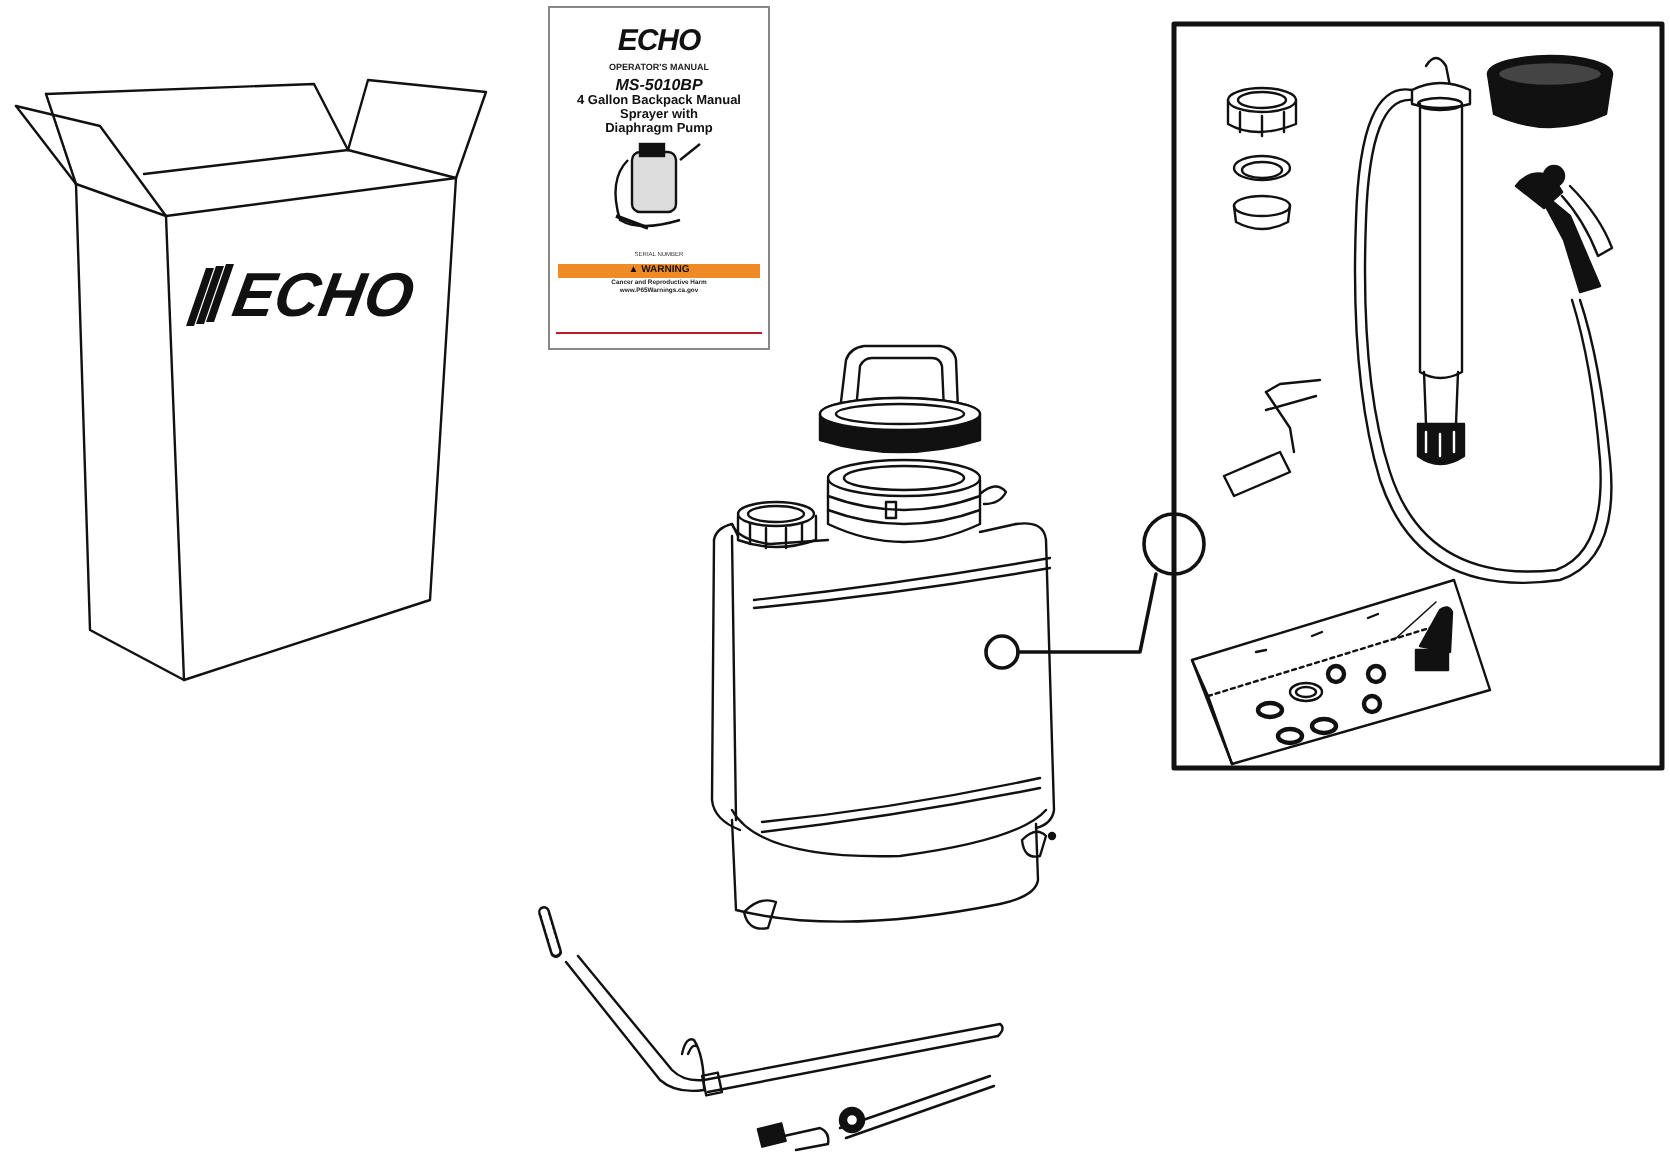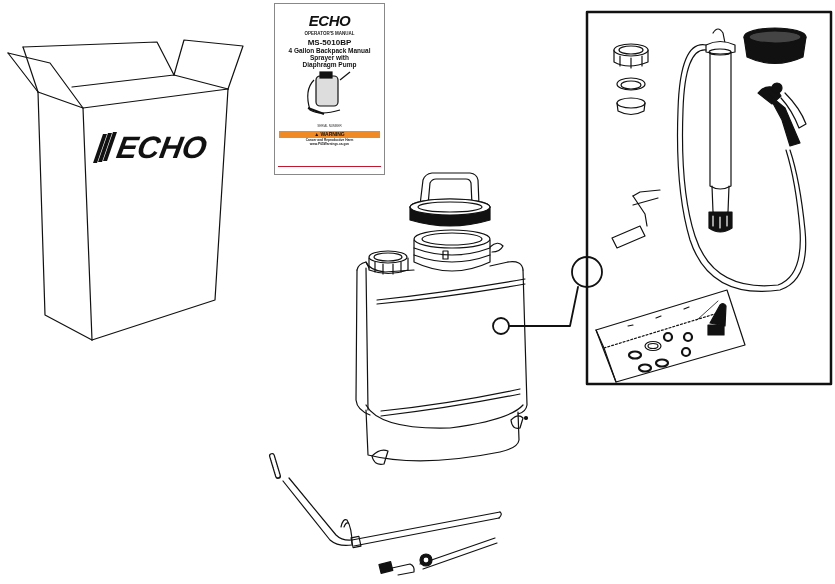--- a/index.html
+++ b/index.html
@@ -1,21 +1,21 @@
 <!DOCTYPE html>
 <html><head>
 <meta charset="utf-8">
 <style>
   html,body{margin:0;padding:0;background:#fff;}
   body{width:835px;height:584px;position:relative;overflow:hidden;font-family:"Liberation Sans",sans-serif;}
   svg.stage{position:absolute;left:0;top:0;}
   .manual{position:absolute;left:274px;top:3px;width:111px;height:172px;border:1px solid #888;background:#fff;box-sizing:border-box;text-align:center;}
   .manual .logo{margin-top:8px;font-weight:bold;font-style:italic;font-size:15px;letter-spacing:-0.5px;color:#111;}
   .manual .sub{font-size:4.5px;font-weight:bold;margin-top:2px;color:#222;}
-  .manual .model{font-size:8px;font-weight:bold;margin-top:3px;line-height:8px;color:#111;}
+  .manual .model{font-size:8px;font-weight:bold;margin-top:3px;line-height:8px;color:#111;font-style:italic;}
   .manual .title{font-size:6.5px;font-weight:bold;line-height:7px;color:#111;padding:0 4px;}
   .manual .serial{font-size:3px;margin-top:2px;color:#333;}
   .manual .warn{margin:3px 4px 0 4px;background:#f08a24;color:#111;font-size:5px;font-weight:bold;line-height:7px;}
   .manual .warntext{font-size:3.2px;line-height:4px;font-weight:bold;color:#222;}
   .manual .foot{position:absolute;left:3px;right:3px;bottom:7px;border-top:1px solid #c0182c;}
 </style>
 </head>
 <body>
 
 <svg class="stage" width="835" height="584" viewBox="0 0 835 584">

